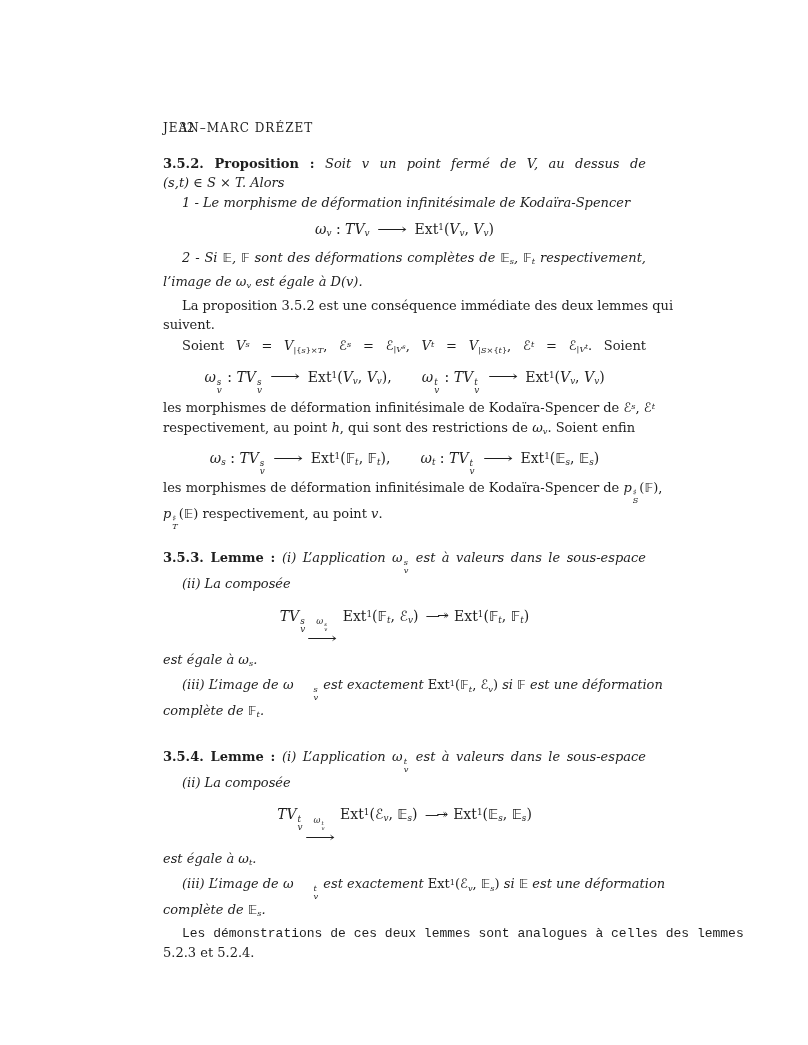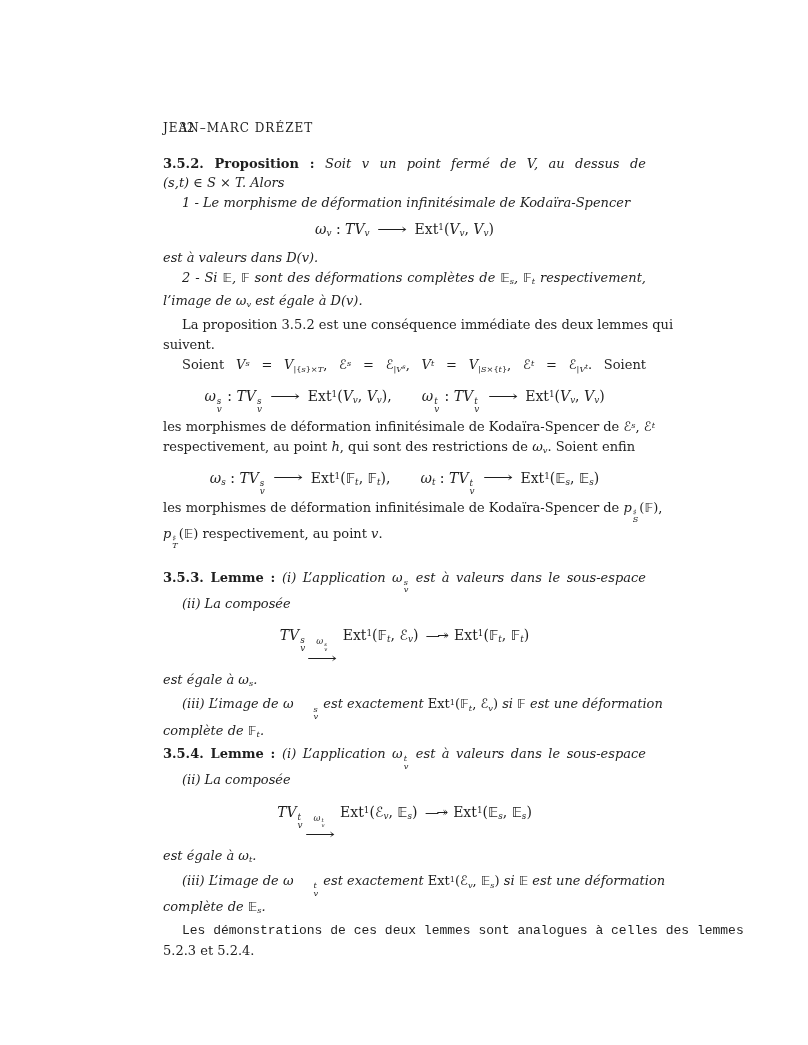--- a/index.html
+++ b/index.html
@@ -47,41 +47,40 @@
     display:inline-flex;flex-direction:column;align-items:center;
     vertical-align:-4px;margin:0 2px;
   }
   .larr .lab{font-size:8.5px;line-height:1;}
   .larr .sh{font-size:14px;line-height:12px;}
   .larr .sh .xar{margin:0 4px;}
   .surj{letter-spacing:-2.5px;margin:0 3px;}
   .gap{display:inline-block;width:30px;}
   .sp1{}
   .sp2{margin-top:18px;}
-  .sp3{}
+  .sp3{margin-top:22px;}
   .sp4{margin-top:0;font-family:Liberation Mono, monospace;}
 </style>
 </head>
 <body>
 
 <div class="page">
   <div class="content">
 
     <div class="pghead">
       <span class="pgnum">32</span>
       <span class="rtitle">JEAN–MARC DRÉZET</span>
     </div>
 
     <div class="ln fj"><b>3.5.2. Proposition&nbsp;:</b> <i>Soit v un point fermé de V, au dessus de</i></div>
     <div class="ln"><i>(s,t) ∈ S × T. Alors</i></div>
     <div class="ln ind"><i>1 - Le morphisme de déformation infinitésimale de Kodaïra-Spencer</i></div>
 
     <div class="disp"><i>ω</i><sub><i>v</i></sub> : <i>TV</i><sub><i>v</i></sub> <span class="xar">⟶</span> Ext<sup class="rm">1</sup>(<i>V</i><sub><i>v</i></sub>, <i>V</i><sub><i>v</i></sub>)</div>
 
-    <div class="ln"><i>est à valeurs dans D(v).</i></div>
     <div class="ln ind fj"><i>2 - Si <span class="bb">𝔼</span>, <span class="bb">𝔽</span> sont des déformations complètes de <span class="bb">𝔼</span><sub>s</sub>, <span class="bb">𝔽</span><sub>t</sub> respectivement,</i></div>
     <div class="ln"><i>l’image de ω<sub>v</sub> est égale à D(v).</i></div>
 
     <div class="ln ind fj sp1">La proposition 3.5.2 est une conséquence immédiate des deux lemmes qui</div>
     <div class="ln">suivent.</div>
     <div class="ln ind fj">Soient <i>V</i><sup><i>s</i></sup> = <i>V</i><sub>|{<i>s</i>}×<i>T</i></sub>, <span class="bb">ℰ</span><sup><i>s</i></sup> = <span class="bb">ℰ</span><sub>|<i>V</i><sup><i>s</i></sup></sub>, <i>V</i><sup><i>t</i></sup> = <i>V</i><sub>|<i>S</i>×{<i>t</i>}</sub>, <span class="bb">ℰ</span><sup><i>t</i></sup> = <span class="bb">ℰ</span><sub>|<i>V</i><sup><i>t</i></sup></sub>. Soient</div>
 
     <div class="disp"><i>ω</i><span class="ss">
           <span><i>s</i></span>
           <span><i>v</i></span>

